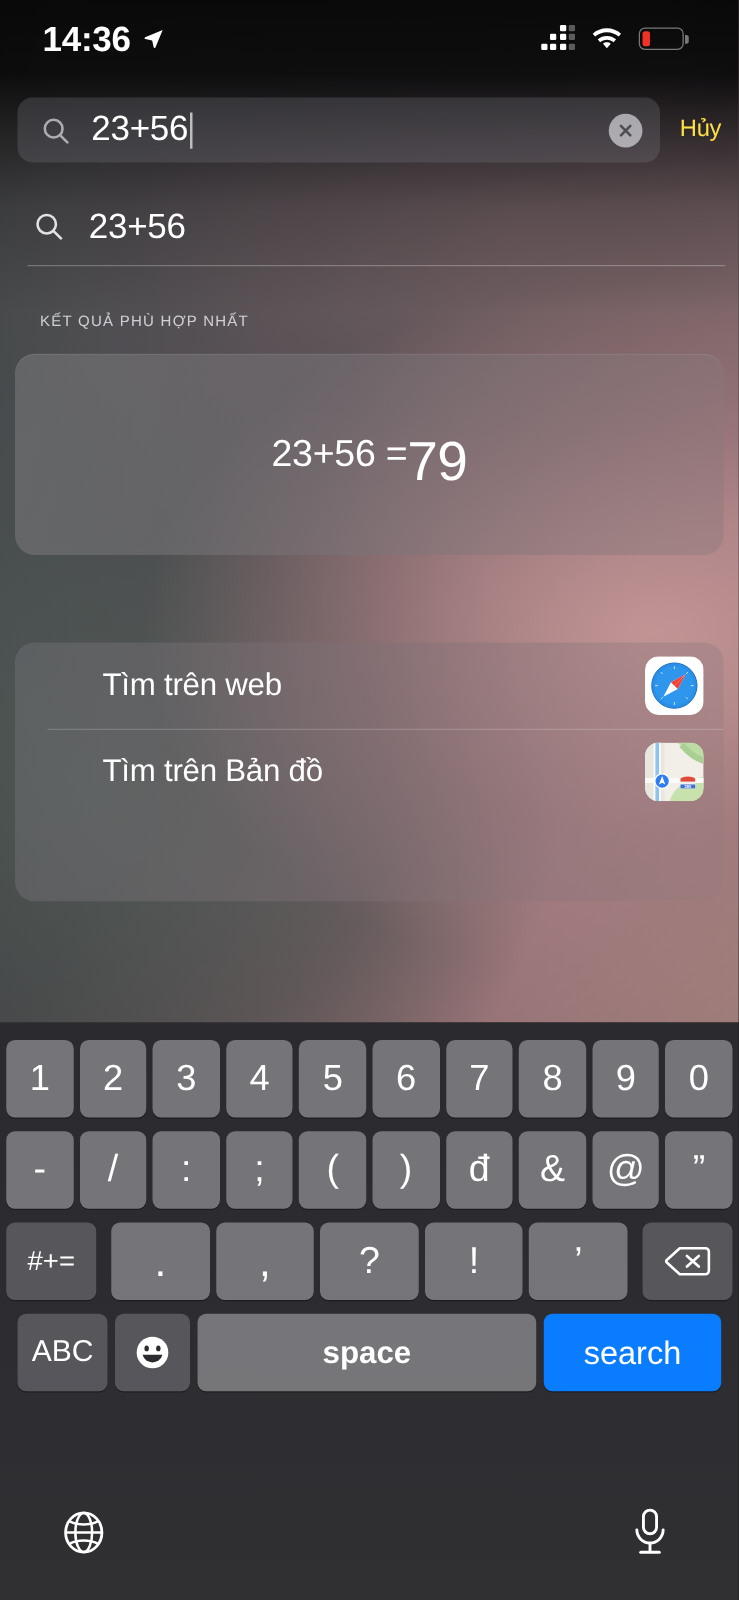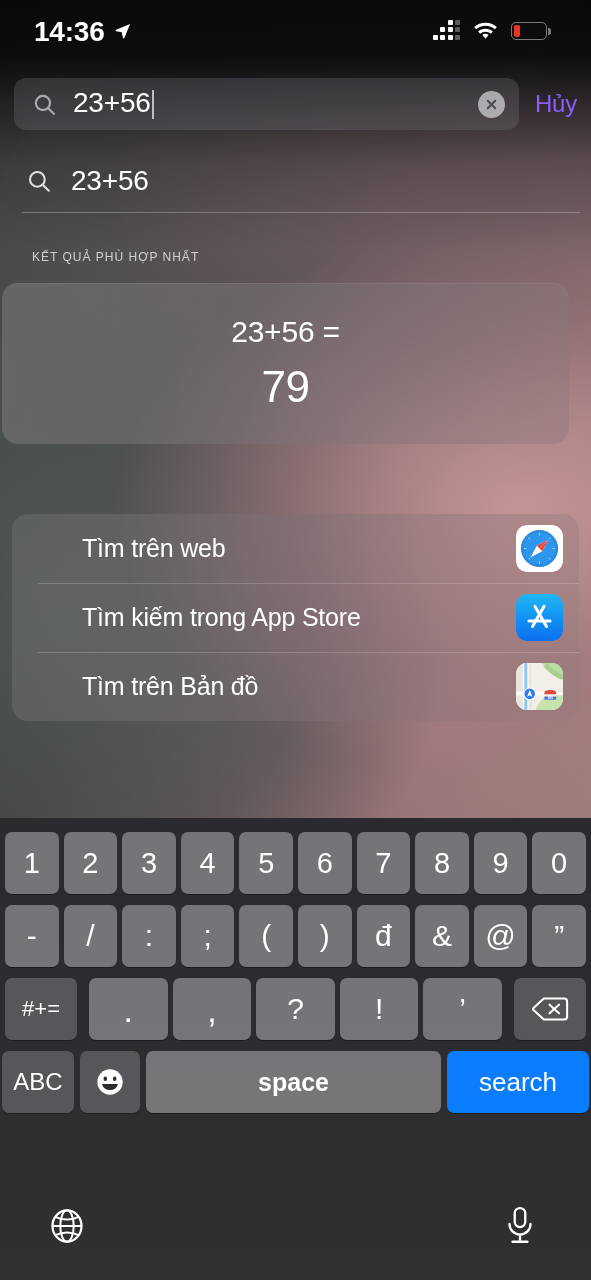--- a/index.html
+++ b/index.html
@@ -98,21 +98,21 @@
     background:#bdbdbf; vertical-align:middle;
     margin-left:1px; position:relative; top:1px;
   }
   .clearbtn{
     width:27px; height:27px; border-radius:50%;
     background:rgba(235,235,240,0.62);
     display:flex; align-items:center; justify-content:center;
     flex:0 0 auto;
   }
   .cancel{
-    color:#8b5cf6; font-size:24px; margin-left:16px;
+    color:#fde047; font-size:19px; margin-left:16px;
     white-space:nowrap; letter-spacing:-0.2px;
   }
 
   
   .suggest{
     position:absolute; left:0; top:150px; width:591px; height:62px;
     display:flex; align-items:center; padding-left:26px; z-index:20;
   }
   .sg-icon{ width:26px; height:26px; opacity:0.85; }
   .sg-text{ color:#fff; font-size:28px; margin-left:19px; letter-spacing:-0.2px; }
@@ -123,24 +123,24 @@
 
   
   .sect-header{
     position:absolute; left:32px; top:250px; z-index:20;
     color:rgba(235,235,240,0.82);
     font-size:12px; letter-spacing:1.0px; font-weight:400;
   }
 
   
   .calc-card{
-    position:absolute; left:2px; top:283px; width:567px; height:161px;
+    position:absolute; left:12px; top:283px; width:567px; height:161px;
     border-radius:16px;
     background:linear-gradient(100deg, rgba(122,122,124,0.56) 0%, rgba(120,116,120,0.50) 45%, rgba(140,120,124,0.42) 100%);
-    display:flex; flex-direction:column; align-items:center; justify-content:center;
+    display:flex; flex-direction:row; align-items:center; justify-content:center;
     z-index:20;
     box-shadow:0 1px 0 rgba(255,255,255,0.07) inset;
   }
   .calc-expr{ color:#ffffff; font-size:30px; letter-spacing:-0.2px; }
   .calc-result{ color:#ffffff; font-size:44px; margin-top:13px; letter-spacing:-0.5px; }
 
   
   .actions-card{
     position:absolute; left:12px; top:514px; width:567px; height:207px;
     border-radius:16px;
@@ -161,21 +161,21 @@
   
   .keyboard{
     position:absolute; left:0; top:818px; width:591px; height:462px;
     background:linear-gradient(to bottom, #2b2a2e 0%, #2c2b2f 40%, #303033 100%);
     z-index:50;
   }
   .kb-row{ display:flex; justify-content:center; align-items:center; }
   .kb-row.r1{ padding:14px 5px 0; gap:5px; }
   .kb-row.r2{ padding:11px 5px 0; gap:5px; }
   .kb-row.r3{ padding:11px 5px 0; gap:5px; }
-  .kb-row.r4{ padding:11px 2px 0; gap:6px; }
+  .kb-row.r4{ padding:11px 14px 0; gap:6px; }
   .key{
     height:62px; border-radius:7px;
     background:rgba(138,138,142,0.78);
     display:flex; align-items:center; justify-content:center;
     color:#ffffff; font-size:29px;
     box-shadow:0 1px 0 rgba(0,0,0,0.35);
     flex:1 1 0;
   }
   .key.fn{ background:rgba(90,90,96,0.92); }
   .key.small{ font-size:22px; }
@@ -296,39 +296,20 @@
             <line x1="35.1" y1="12.9" x2="33.4" y2="14.6"></line>
             <line x1="14.6" y1="33.4" x2="12.9" y2="35.1"></line>
           </g>
           <path d="M33 15 L21.2 21.2 L15 33 L26.8 26.8 Z" fill="#ffffff"></path>
           <path d="M33 15 L21.2 21.2 L24 24 Z" fill="#f24236"></path>
           <path d="M33 15 L24 24 L26.8 26.8 Z" fill="#f24236"></path>
         </svg>
       </div>
     </div>
 
-    <div class="action-row">
-      <div class="action-label">Tìm kiếm trong App Store</div>
-      <div class="app-icon">
-        <svg viewBox="0 0 48 48" width="47" height="47">
-          <defs>
-            <linearGradient id="asg" x1="0" y1="0" x2="0" y2="1">
-              <stop offset="0" stop-color="#1fb6f5"></stop>
-              <stop offset="1" stop-color="#0a6ff0"></stop>
-            </linearGradient>
-          </defs>
-          <rect x="0" y="0" width="48" height="48" rx="11" fill="url(#asg)"></rect>
-          <g stroke="#ffffff" stroke-width="3.1" stroke-linecap="round" fill="none">
-            <line x1="19.3" y1="12.6" x2="31.2" y2="33.2"></line>
-            <line x1="28.7" y1="12.6" x2="16.8" y2="33.2"></line>
-            <line x1="13.2" y1="27.5" x2="34.8" y2="27.5"></line>
-          </g>
-        </svg>
-      </div>
-    </div>
 
     <div class="action-row">
       <div class="action-label">Tìm trên Bản đồ</div>
       <div class="app-icon">
         <svg viewBox="0 0 48 48" width="47" height="47">
           <rect x="0" y="0" width="48" height="48" rx="11" fill="#f2efe9"></rect>
           <path d="M0 0 h16 v48 h-16 z" fill="#e9e6de"></path>
           <path d="M26 0 c8 6 14 14 22 16 v-16 z" fill="#bcdca4"></path>
           <path d="M20 48 c4 -12 14 -18 28 -20 v20 z" fill="#c8e2ae"></path>
           <path d="M30 2 c6 7 12 11 18 13" stroke="#a9cf92" stroke-width="5" fill="none"></path>

